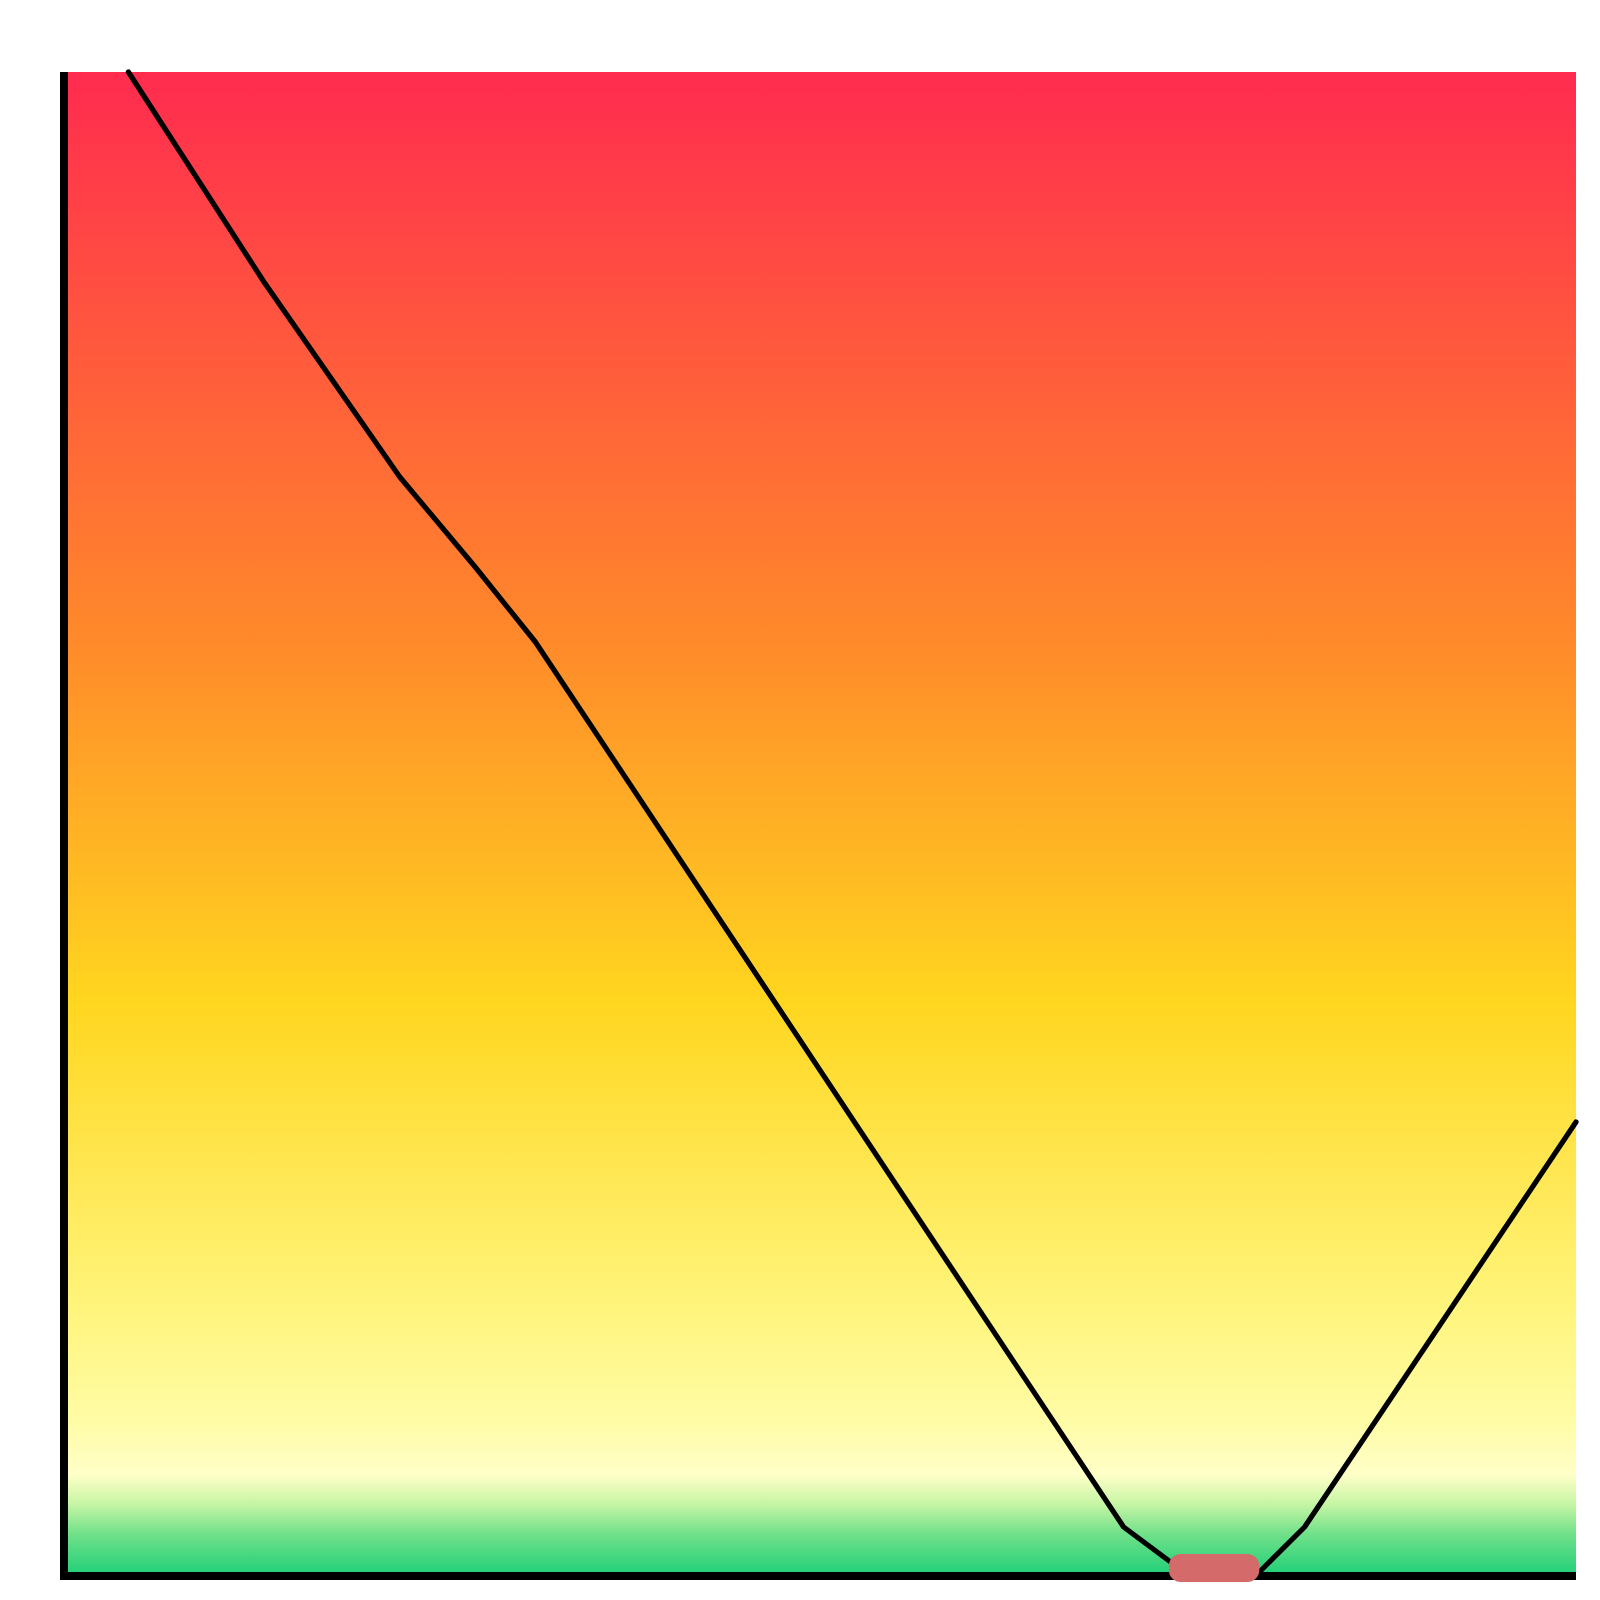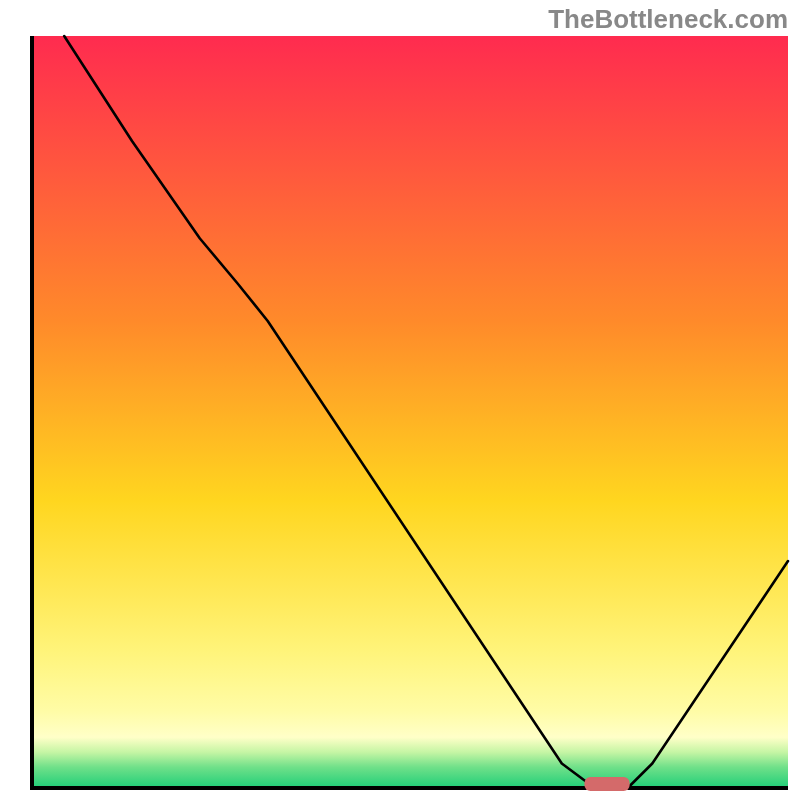--- a/index.html
+++ b/index.html
@@ -28,21 +28,20 @@
   svg.plot {
     position: absolute;
     top: 0;
     left: 0;
   }
 </style>
 </head>
 <body>
 
 <div class="container">
-  <div class="watermark">TheBottleneck.com</div>
 
   <svg class="plot" width="800" height="800" viewBox="0 0 800 800">
     <defs>
       <linearGradient id="bg-grad" x1="0" y1="0" x2="0" y2="1">
       <stop offset="0%" stop-color="#ff2b4f"></stop>
           <stop offset="38%" stop-color="#ff8a2a"></stop>
           <stop offset="62%" stop-color="#ffd61f"></stop>
           <stop offset="82%" stop-color="#fff47a"></stop>
           <stop offset="90%" stop-color="#fffca6"></stop>
           <stop offset="93.5%" stop-color="#ffffc8"></stop>

